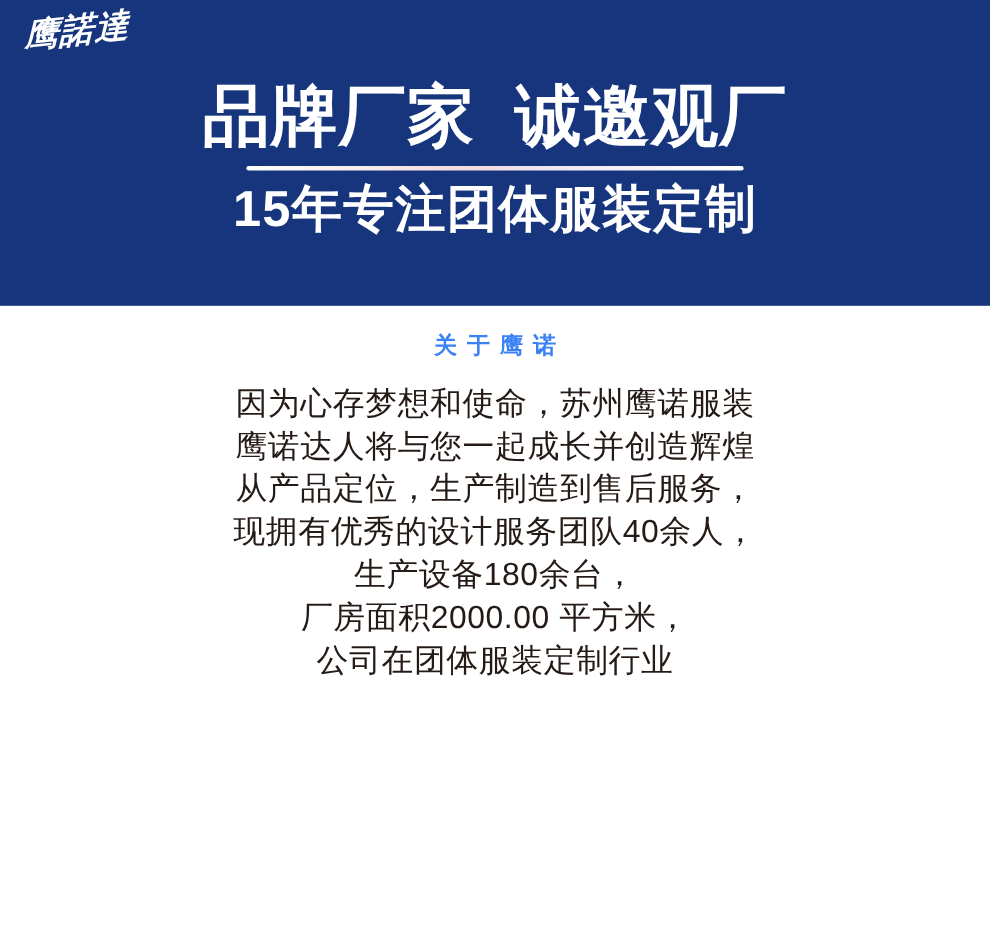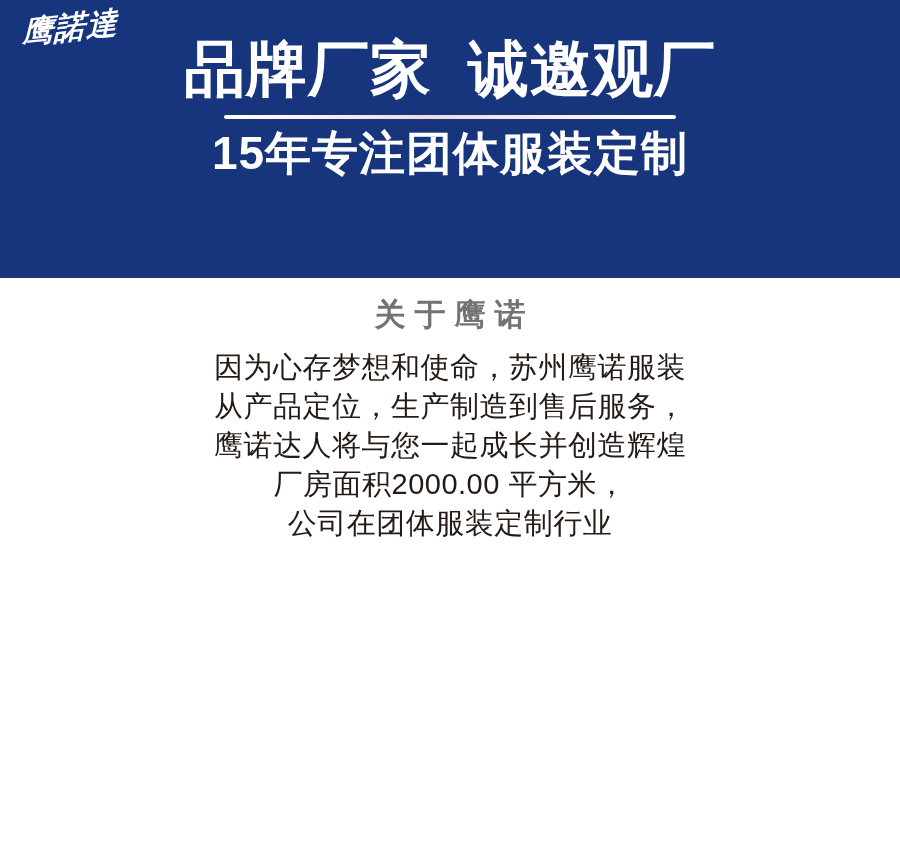--- a/index.html
+++ b/index.html
@@ -34,21 +34,21 @@
     font-weight: 700;
     font-style: italic;
     color: #ffffff;
     transform: rotate(-6deg) skewX(-6deg);
     letter-spacing: 1px;
     line-height: 1;
     white-space: nowrap;
   }
   .banner-title {
     margin: 0;
-    padding-top: 34px;
+    padding-top: 70px;
     font-size: 61px;
     line-height: 1.18;
     font-weight: 700;
     letter-spacing: 1px;
     white-space: pre;
   }
   .divider {
     width: 452px;
     height: 4px;
     margin: 9px auto 9px;
@@ -62,24 +62,24 @@
     font-weight: 700;
     letter-spacing: 1px;
   }
   
   .about {
     padding-top: 18px;
     text-align: center;
   }
   .about-heading {
     margin: 0 0 15px 0;
-    font-size: 31px;
+    font-size: 21px;
     line-height: 37px;
     font-weight: 700;
-    color: #737373;
+    color: #3b82f6;
     letter-spacing: 9px;
     text-indent: 9px;
   }
   .about-line {
     margin: 0;
     font-size: 29px;
     line-height: 39px;
     color: #241a16;
     letter-spacing: 0.5px;
   }
@@ -95,20 +95,22 @@
     </div>
     <h1 class="banner-title">品牌厂家  诚邀观厂</h1>
     <div class="divider"></div>
     <h2 class="banner-subtitle">15年专注团体服装定制</h2>
   </header>
 
   <section class="about">
     <h3 class="about-heading">关于鹰诺</h3>
     <div class="about-body">
       <p class="about-line">因为心存梦想和使命，苏州鹰诺服装</p>
+      <p class="about-line">鹰诺达人将与您一起成长并创造辉煌</p>
       <p class="about-line">从产品定位，生产制造到售后服务，</p>
-      <p class="about-line">鹰诺达人将与您一起成长并创造辉煌</p>
+      <p class="about-line">现拥有优秀的设计服务团队40余人，</p>
+      <p class="about-line">生产设备180余台，</p>
       <p class="about-line">厂房面积2000.00 平方米，</p>
       <p class="about-line">公司在团体服装定制行业</p>
     </div>
   </section>
 
 </div>
 
 </body></html>

